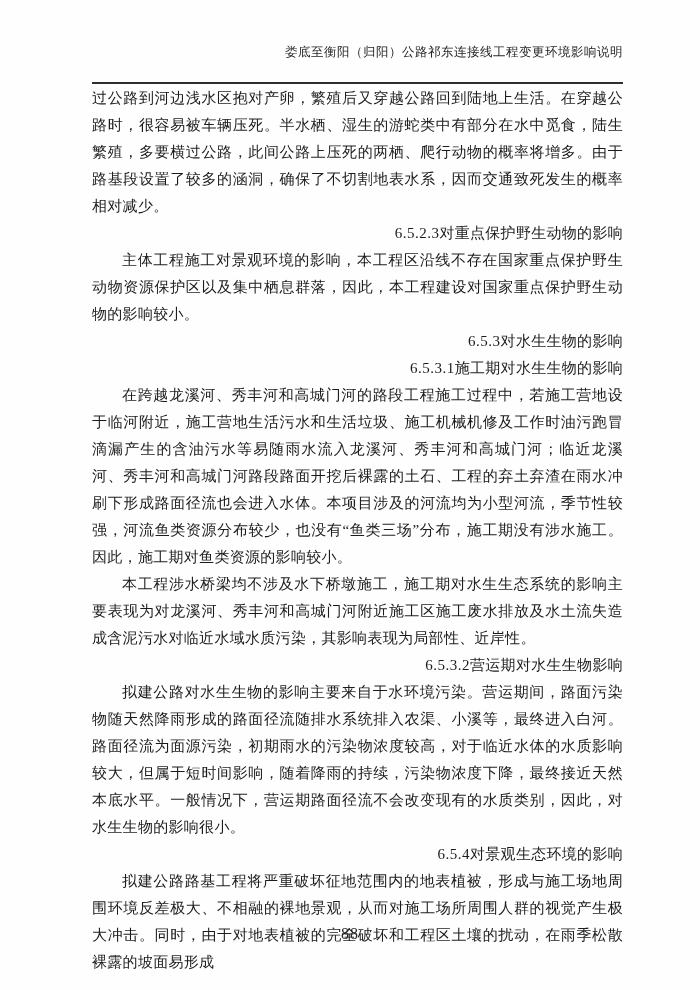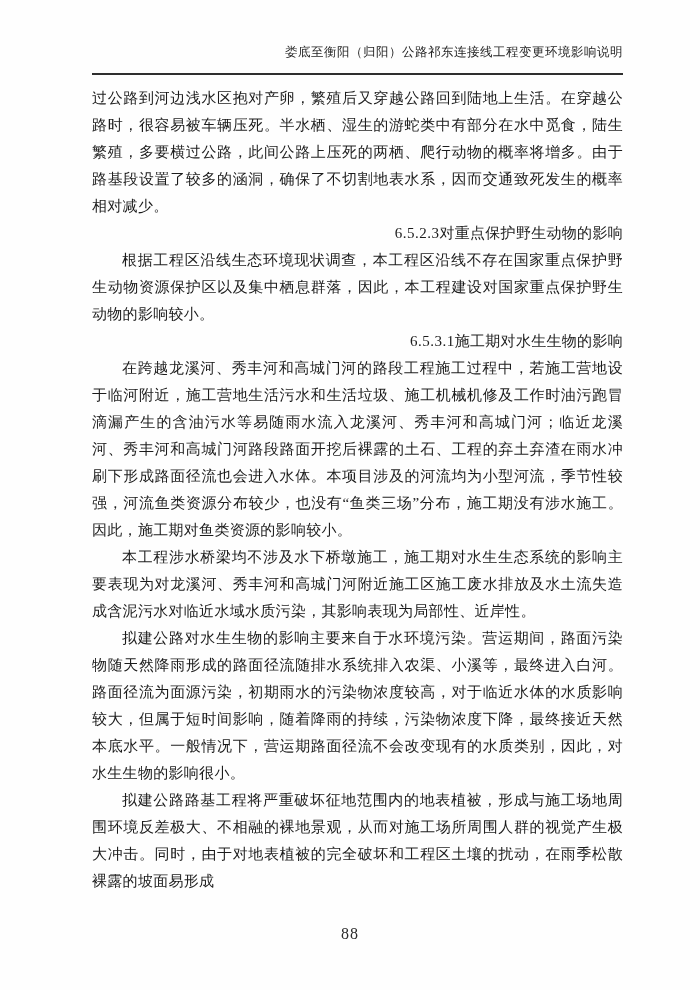--- a/index.html
+++ b/index.html
@@ -19,21 +19,21 @@
   .running-head {
     position: absolute;
     top: 44px;
     left: 92px;
     width: 531px;
     text-align: right;
     font-size: 12.5px;
     line-height: 16px;
     letter-spacing: 0.5px;
     color: #242424;
-    padding-bottom: 13px;
+    padding-bottom: 22px;
     border-bottom: 2px solid #2e2e2e;
   }
   .body-text {
     position: absolute;
     top: 85px;
     left: 92px;
     width: 531px;
     font-size: 15px;
     line-height: 27px;
     text-align: justify;
@@ -82,32 +82,35 @@
   <div class="running-head">
     <span>娄底至衡阳（归阳）公路祁东连接线工程变更环境影响说明</span>
   </div>
 
   <div class="body-text">
 
     <p class="para continuation">过公路到河边浅水区抱对产卵，繁殖后又穿越公路回到陆地上生活。在穿越公路时，很容易被车辆压死。半水栖、湿生的游蛇类中有部分在水中觅食，陆生繁殖，多要横过公路，此间公路上压死的两栖、爬行动物的概率将增多。由于路基段设置了较多的涵洞，确保了不切割地表水系，因而交通致死发生的概率相对减少。</p>
 
     <h4 class="heading"><span class="h-num">6.5.2.3</span><span class="h-title">对重点保护野生动物的影响</span></h4>
 
-    <p class="para">根据工程区沿线生态环境现状调查，本工程区沿线不存在国家重点保护野生动物资源保护区以及集中栖息群落，因此，本工程建设对国家重点保护野生动物的影响较小。</p>
+    <p class="para">主体工程施工对景观环境的影响，本工程区沿线不存在国家重点保护野生动物资源保护区以及集中栖息群落，因此，本工程建设对国家重点保护野生动物的影响较小。</p>
 
+    <h3 class="heading"><span class="h-num">6.5.3</span><span class="h-title">对水生生物的影响</span></h3>
 
     <h4 class="heading"><span class="h-num">6.5.3.1</span><span class="h-title">施工期对水生生物的影响</span></h4>
 
     <p class="para">在跨越龙溪河、秀丰河和高城门河的路段工程施工过程中，若施工营地设于临河附近，施工营地生活污水和生活垃圾、施工机械机修及工作时油污跑冒滴漏产生的含油污水等易随雨水流入龙溪河、秀丰河和高城门河；临近龙溪河、秀丰河和高城门河路段路面开挖后裸露的土石、工程的弃土弃渣在雨水冲刷下形成路面径流也会进入水体。本项目涉及的河流均为小型河流，季节性较强，河流鱼类资源分布较少，也没有“鱼类三场”分布，施工期没有涉水施工。因此，施工期对鱼类资源的影响较小。</p>
 
     <p class="para">本工程涉水桥梁均不涉及水下桥墩施工，施工期对水生生态系统的影响主要表现为对龙溪河、秀丰河和高城门河附近施工区施工废水排放及水土流失造成含泥污水对临近水域水质污染，其影响表现为局部性、近岸性。</p>
 
+    <h4 class="heading"><span class="h-num">6.5.3.2</span><span class="h-title">营运期对水生生物影响</span></h4>
 
     <p class="para">拟建公路对水生生物的影响主要来自于水环境污染。营运期间，路面污染物随天然降雨形成的路面径流随排水系统排入农渠、小溪等，最终进入白河。路面径流为面源污染，初期雨水的污染物浓度较高，对于临近水体的水质影响较大，但属于短时间影响，随着降雨的持续，污染物浓度下降，最终接近天然本底水平。一般情况下，营运期路面径流不会改变现有的水质类别，因此，对水生生物的影响很小。</p>
 
+    <h3 class="heading"><span class="h-num">6.5.4</span><span class="h-title">对景观生态环境的影响</span></h3>
 
 
     <p class="para">拟建公路路基工程将严重破坏征地范围内的地表植被，形成与施工场地周围环境反差极大、不相融的裸地景观，从而对施工场所周围人群的视觉产生极大冲击。同时，由于对地表植被的完全破坏和工程区土壤的扰动，在雨季松散裸露的坡面易形成</p>
 
   </div>
 
   <div class="page-number">88</div>
 
 </div>
 

